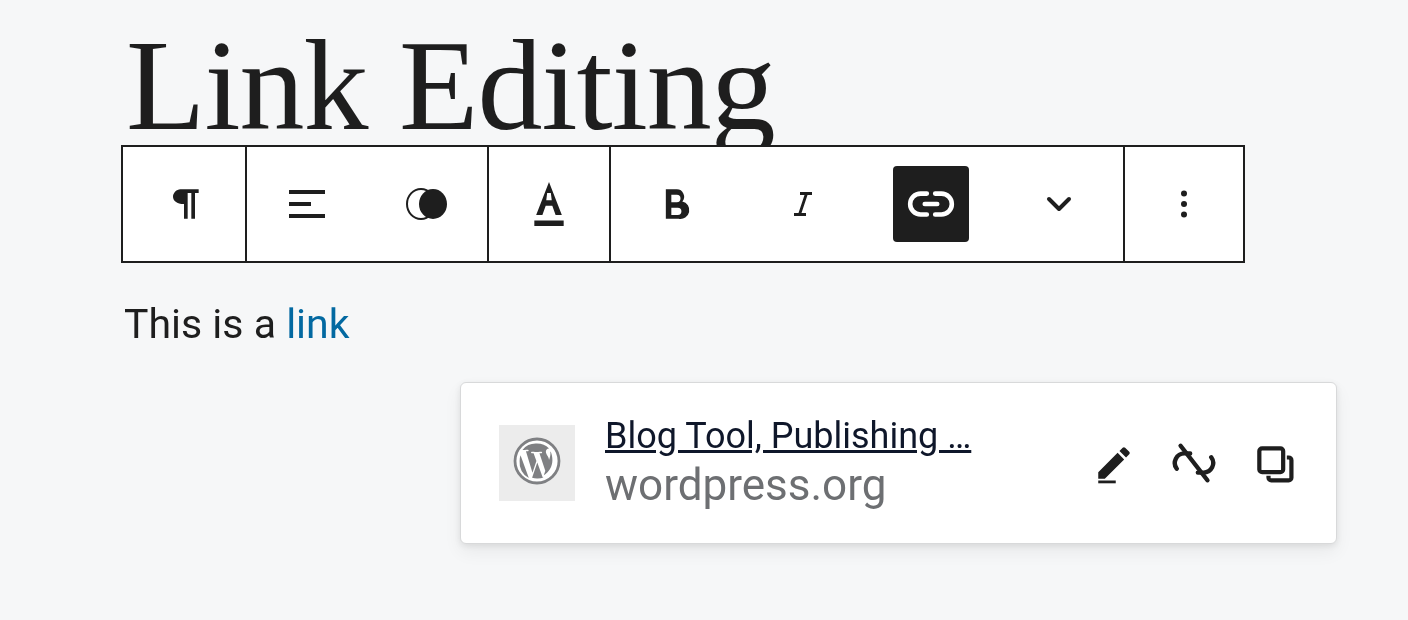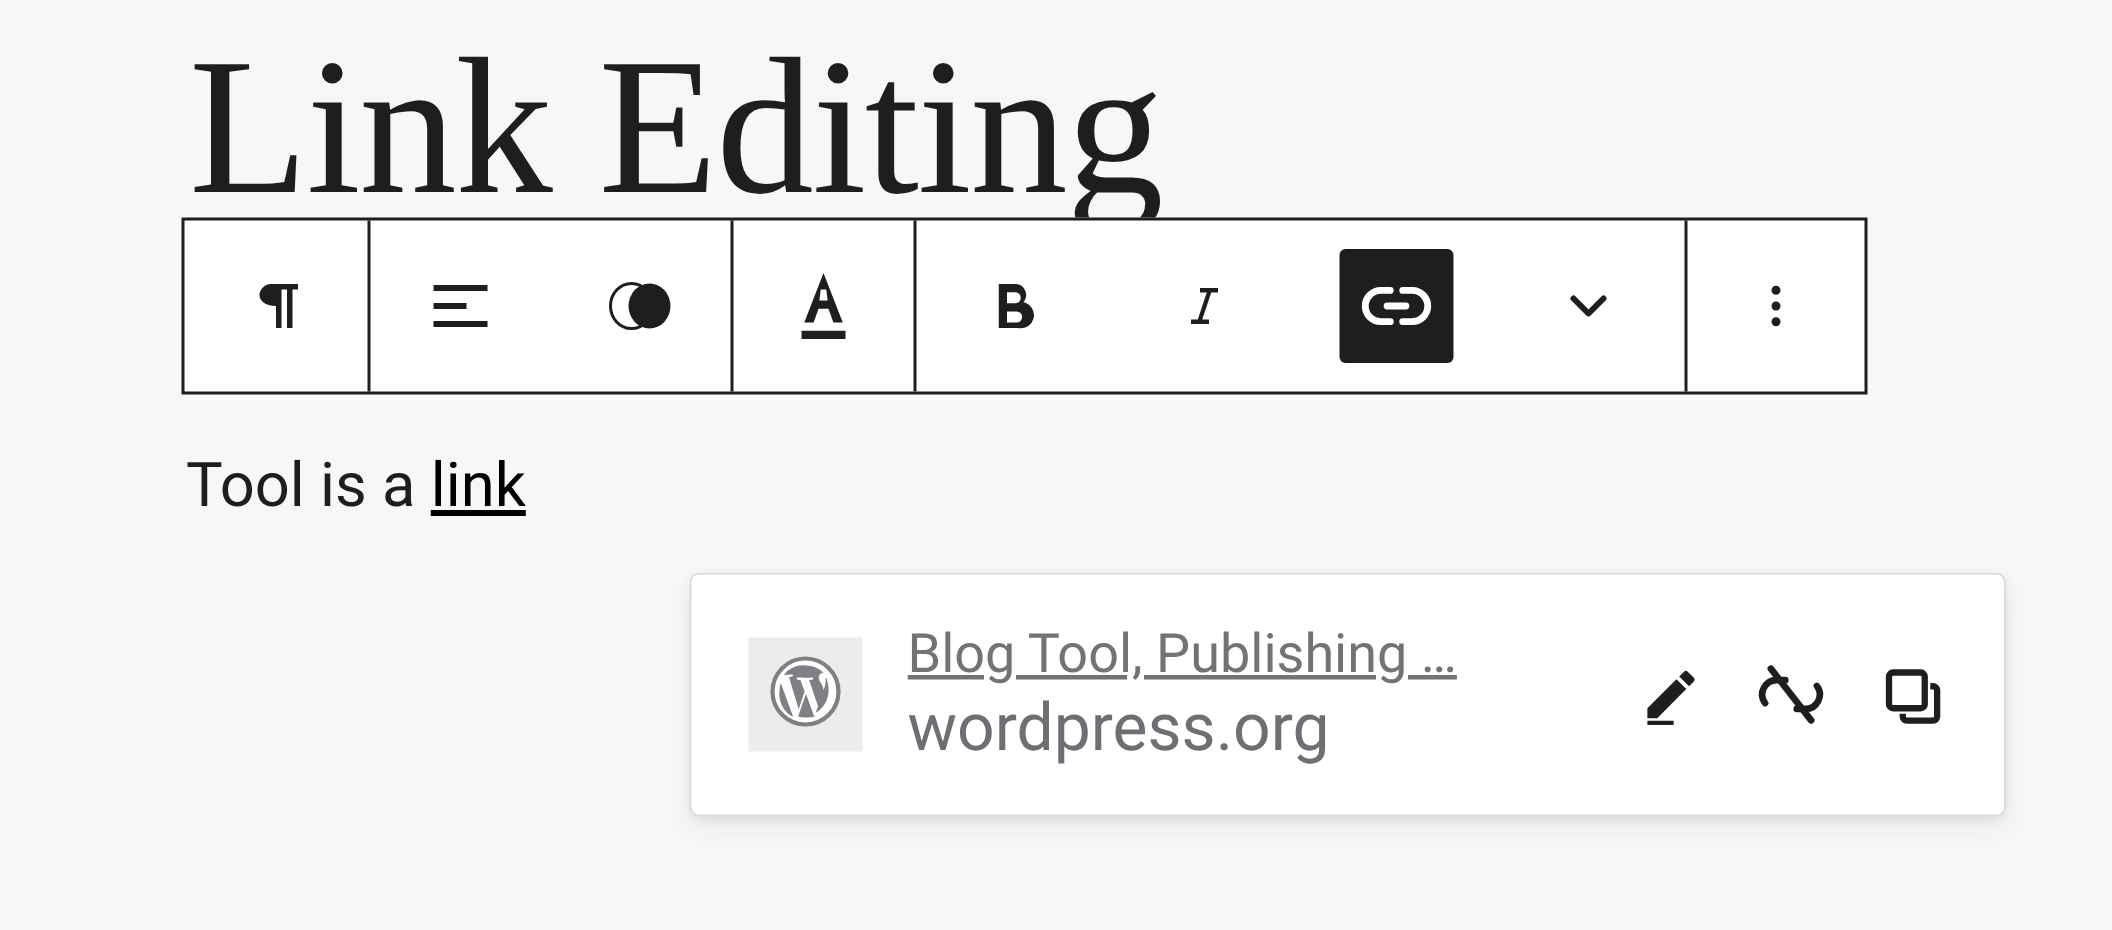--- a/index.html
+++ b/index.html
@@ -76,22 +76,21 @@
   
   .paragraph-text {
     position: absolute;
     left: 124px;
     top: 300px;
     font-size: 41px;
     color: #1e1e1e;
     line-height: 1.2;
   }
   .paragraph-text .link-text {
-    text-decoration: underline;
-    color: #000000;
+    color: #0369a1;
     text-align: center;
   }
 
   
   .link-popover {
     position: absolute;
     left: 460px;
     top: 382px;
     width: 877px;
     height: 162px;
@@ -110,21 +109,21 @@
     flex-shrink: 0;
   }
   .link-meta {
     margin-left: 30px;
     flex: 1;
     min-width: 0;
     overflow: hidden;
   }
   .link-title {
     font-size: 36px;
-    color: #737373;
+    color: #0f172a;
     text-decoration: underline;
     white-space: nowrap;
     overflow: hidden;
     text-overflow: ellipsis;
   }
   .link-url {
     font-size: 44px;
     color: #6d6f72;
     margin-top: 2px;
   }
@@ -241,21 +240,21 @@
             <circle cx="12" cy="12" r="2"></circle>
             <circle cx="12" cy="19" r="2"></circle>
           </svg>
       </span>
     </button>
   </div>
 
 </div>
 
 <div class="paragraph-text">
-  <span>Tool is a </span><span class="link-text">link</span>
+  <span>This is a </span><span class="link-text">link</span>
 </div>
 
 <div class="link-popover">
   <div class="link-favicon">
     <span>
       <svg width="48" height="48" viewBox="0 0 24 24">
         <circle cx="12" cy="12" r="11" fill="#fff" stroke="#7f8083" stroke-width="1.4"></circle>
         <path fill="#7f8083" d="M3.3 12c0-1 .16-1.95.46-2.84l4.15 11.37A8.7 8.7 0 0 1 3.3 12zm8.7 8.7c-.85 0-1.67-.12-2.45-.35l2.6-7.58 2.67 7.32c.2.05.4.1.6.13-.98.31-2.02.48-3.1.48h-.32zM12 3.3c2.35 0 4.48.93 6.05 2.44-.04 0-.08-.01-.12-.01-.88 0-1.5.77-1.5 1.6 0 .74.43 1.37.88 2.11.34.6.74 1.37.74 2.48 0 .77-.3 1.67-.68 2.91l-.9 3-3.25-9.66c.54-.03 1.03-.08 1.03-.08.48-.06.42-.77-.06-.74 0 0-1.46.11-2.4.11-.88 0-2.37-.11-2.37-.11-.48-.03-.54.71-.06.74 0 0 .46.05.94.08l1.4 3.84-1.97 5.9L6.47 7.17c.54-.03 1.03-.08 1.03-.08.48-.06.42-.77-.06-.74 0 0-1.46.11-2.4.11h-.32A8.66 8.66 0 0 1 12 3.3zm6.9 4.1c.5 1.3.8 2.7.8 4.2 0 3.2-1.73 6-4.3 7.5l2.66-7.68c.5-1.24.66-2.23.66-3.11 0-.32-.02-.62-.06-.9l.24-.01z"></path>
       </svg>
     </span>

